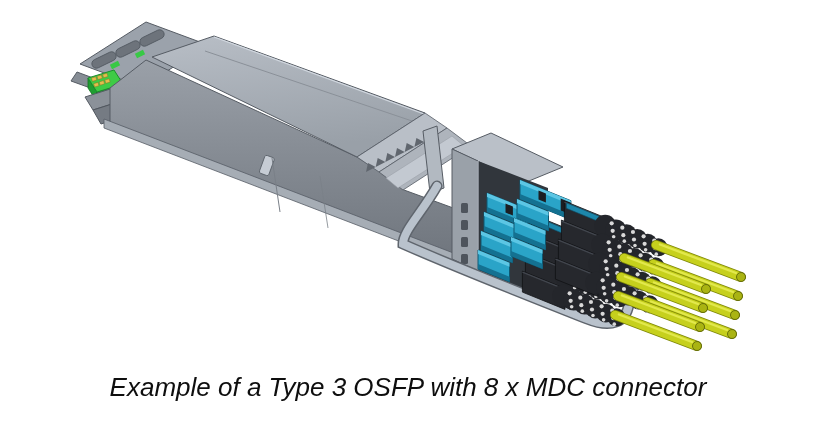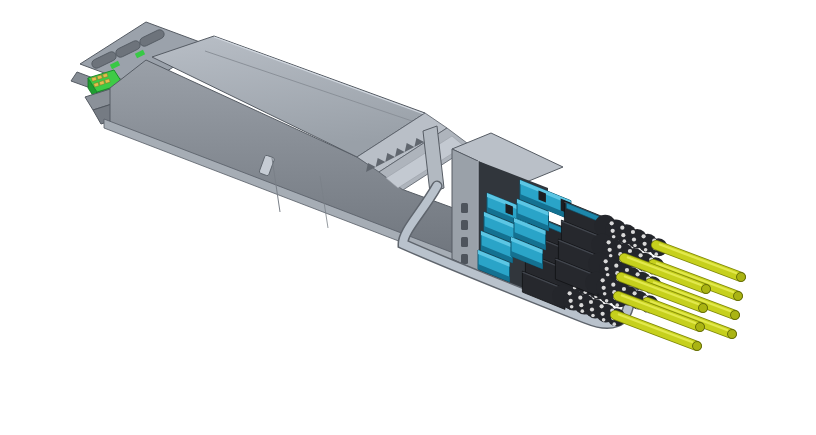--- a/index.html
+++ b/index.html
@@ -397,13 +397,14 @@
           <g>
             <line x1="615" y1="315" x2="697" y2="346" stroke="#7e8708" stroke-width="10" stroke-linecap="round"></line>
             <line x1="615" y1="315" x2="697" y2="346" stroke="#c6d01d" stroke-width="8.4" stroke-linecap="round"></line>
             <line x1="619" y1="314.5" x2="692" y2="342" stroke="#e7ed55" stroke-width="2.4" stroke-linecap="round" opacity="0.85"></line>
             <circle cx="697" cy="346" r="4.5" fill="#aab412" stroke="#5f660a" stroke-width="0.9"></circle>
           </g>
         </g>
     </svg>
   </div>
 
+  <div class="caption">Example of a Type 3 OSFP with 8 x MDC connector</div>
 </div>
 
 </body></html>

